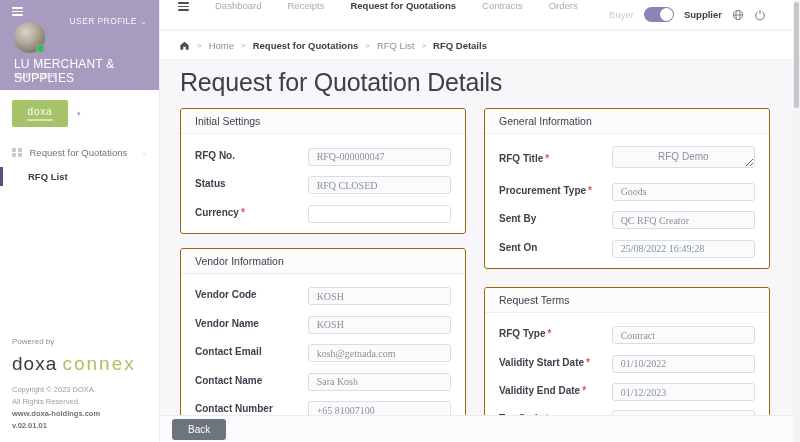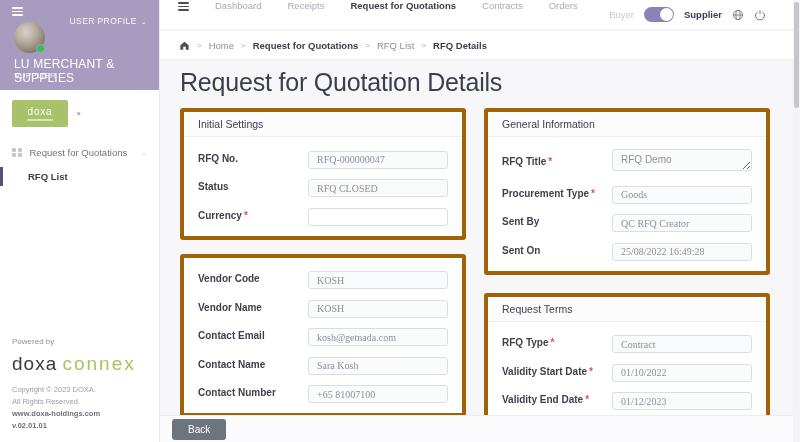--- a/index.html
+++ b/index.html
@@ -61,32 +61,32 @@
   .breadcrumb-bar { position:absolute; top:31px; left:0; right:0; height:28px; background:#fff; box-shadow:0 1px 2px rgba(0,0,0,.04); display:flex; align-items:center; gap:7px; padding:0 19px; z-index:1; }
   .crumb { font-size:9.5px; color:#8b8f99; cursor:pointer; white-space:nowrap; }
   .crumb.bold { color:#3b3d49; font-weight:bold; }
   .crumb-sep { font-size:8px; color:#a7abb5; }
 
   .content { position:absolute; top:59px; left:0; right:0; bottom:27px; overflow:hidden; padding:8px 30px 0 20px; }
   .page-title { font-size:25px; line-height:1.2; font-weight:500; color:#3c3e4c; margin-bottom:11px; letter-spacing:-.2px; }
   .cols { display:flex; gap:18px; }
   .col { flex:1; min-width:0; }
 
-  .card { background:#fff; border:4px solid #a16207; border-radius:3px; margin-bottom:14px; }
+  .card { background:#fff; border:1px solid #a16207; border-radius:3px; margin-bottom:14px; }
   .col-right .card.first { margin-bottom:18px; }
   .card-h { padding:6px 14px; font-size:10.5px; color:#3f4150; background:#fcfcfd; border-bottom:1px solid #ededf1; border-radius:3px 3px 0 0; }
   .card-b { padding:12px 14px 10px; }
   .frow { display:flex; align-items:center; margin-bottom:9px; }
   .frow:last-child { margin-bottom:0; }
   .flabel { width:44%; font-size:10px; font-weight:bold; color:#3d3f4b; padding-right:8px; line-height:1.2; }
   .req { color:#d9534f; margin-left:2px; }
   .fctl { flex:1; min-width:0; }
   .finput { width:100%; height:18px; border:1px solid #dadde2; border-radius:3px; background:#fff; padding:0 8px; font-size:10px; color:#8b9098; font-family:Liberation Serif, serif; outline:none; }
   .finput.ro { background:#fafbfc; }
-  .ftext { width:100%; height:22px; border:1px solid #dadde2; border-radius:3px; background:#fafbfc; padding:4px 8px; font-size:10px; color:#8b9098; font-family:"Liberation Sans", sans-serif; resize:vertical; outline:none; }
+  .ftext { width:100%; height:22px; border:1px solid #dadde2; border-radius:3px; background:#fafbfc; padding:4px 8px; font-size:10px; color:#8b9098; font-family:"Liberation Sans", sans-serif; resize:vertical; outline:none;text-align:center; }
   .fselect { width:100%; height:18px; border:1px solid #dadde2; border-radius:3px; background:#fff; display:flex; align-items:center; justify-content:space-between; padding:0 8px; font-size:10px; color:#8b9098; cursor:pointer; }
 
   .footer-bar { position:absolute; left:0; right:0; bottom:0; height:27px; background:#fbfbfd; border-top:1px solid #ececf0; display:flex; align-items:center; padding:0 12px; }
   .back-btn { background:#6c757d; color:#fff; border:none; border-radius:3px; font-size:10px; padding:5px 16px; font-family:"Liberation Sans", sans-serif; cursor:pointer; }
 
   .scroll-track { position:absolute; top:0; right:0; width:7px; height:442px; background:#f4f4f6; z-index:5; }
   .scroll-thumb { position:absolute; top:2px; right:1px; width:5px; height:106px; background:#c6c6cb; border-radius:3px; }
 </style>
 </head>
 <body>
@@ -219,20 +219,21 @@
                 <span class="fctl"><input class="finput ro" readonly="" value="RFQ CLOSED" style=""></span>
               </div>
               <div class="frow">
                 <label class="flabel"><span>Currency</span><span class="req">*</span></label>
                 <span class="fctl"><input class="finput" value="" style=""></span>
               </div>
             </div>
           </section>
 
           <section class="card">
+            <div class="card-h">Vendor Information</div>
             <div class="card-b">
               <div class="frow">
                 <label class="flabel"><span>Vendor Code</span><span class="req"></span></label>
                 <span class="fctl"><input class="finput ro" readonly="" value="KOSH" style=""></span>
               </div>
               <div class="frow">
                 <label class="flabel"><span>Vendor Name</span><span class="req"></span></label>
                 <span class="fctl"><input class="finput ro" readonly="" value="KOSH" style=""></span>
               </div>
               <div class="frow">

